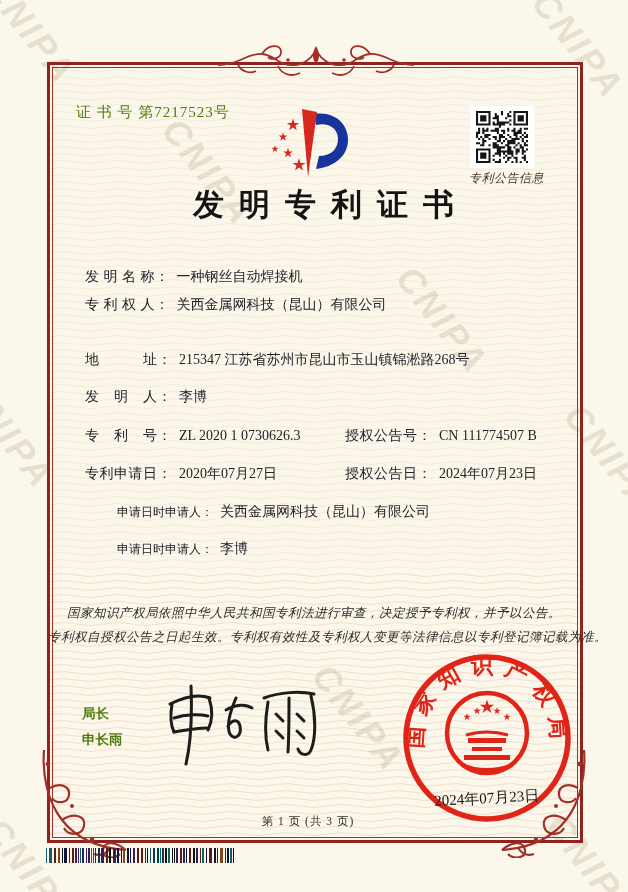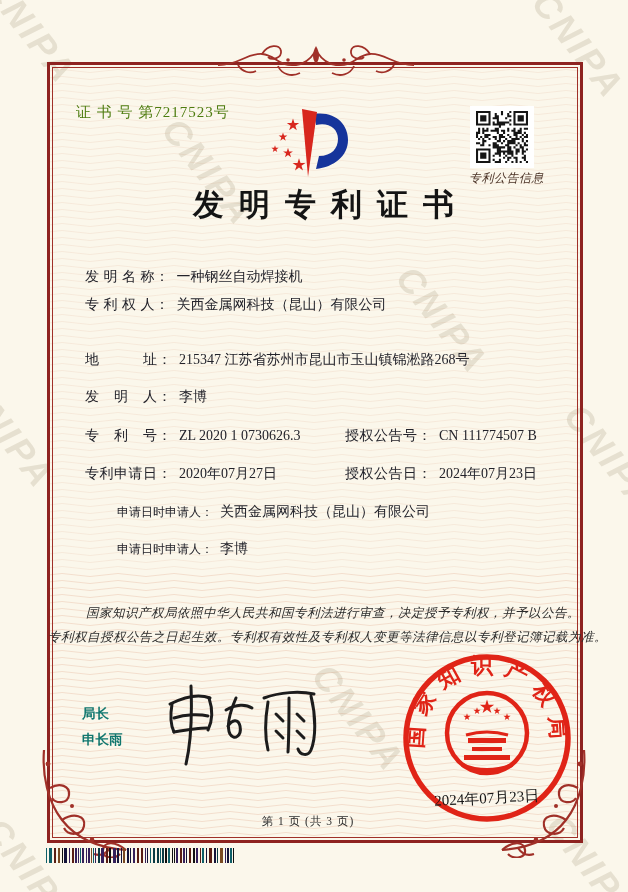--- a/index.html
+++ b/index.html
@@ -26,25 +26,25 @@
               font-size:12px;font-style:italic;color:#4a3226;letter-spacing:0.5px;}
   .title{position:absolute;left:193px;top:184px;font-size:31px;font-weight:700;
          letter-spacing:15px;color:#141414;white-space:nowrap;}
   .field{position:absolute;left:85px;font-size:14px;white-space:nowrap;color:#23232b;}
   .field .lbl{letter-spacing:0.5px;}
   .field .val{margin-left:7px;}
   .lbl-sm .lbl{font-size:12px;letter-spacing:0;margin-left:32px;}
   .f1{top:268px}.f2{top:296px}.f3{top:351px}.f4{top:388px}
   .f5a{top:427px}.f5b{top:427px;left:345px}.f6a{top:465px}.f6b{top:465px;left:345px}
   .f7{top:503px}.f8{top:540px}
-  .statement{position:absolute;left:48px;top:601px;width:532px;text-align:right;
+  .statement{position:absolute;left:48px;top:601px;width:532px;text-align:center;
              font-size:12.5px;font-style:italic;color:#2b2b2b;letter-spacing:0.5px;}
   .statement div{height:24px;line-height:24px;white-space:nowrap;}
   .director{position:absolute;left:82px;top:701px;font-family:"Liberation Sans","DejaVu Sans",sans-serif;
-            font-size:13.5px;font-weight:700;color:#0f766e;line-height:26px;}
+            font-size:13.5px;font-weight:700;color:#4d7c0f;line-height:26px;}
   .sign{position:absolute;left:152px;top:676px;width:178px;height:95px;}
   .seal{position:absolute;left:400px;top:651px;width:174px;height:174px;}
   .footer-page{position:absolute;left:48px;top:814px;width:520px;text-align:center;
                font-size:11.5px;color:#2e2e2e;letter-spacing:1px;}
   .barcode{position:absolute;left:46px;top:848px;width:190px;height:15px;}
   .flour-top{position:absolute;left:218px;top:39px;width:196px;height:52px;}
   .flour-br{position:absolute;left:488px;top:748px;width:100px;height:110px;}
   .flour-bl{position:absolute;left:40px;top:748px;width:100px;height:110px;transform:scaleX(-1);}
 </style>
 </head>

